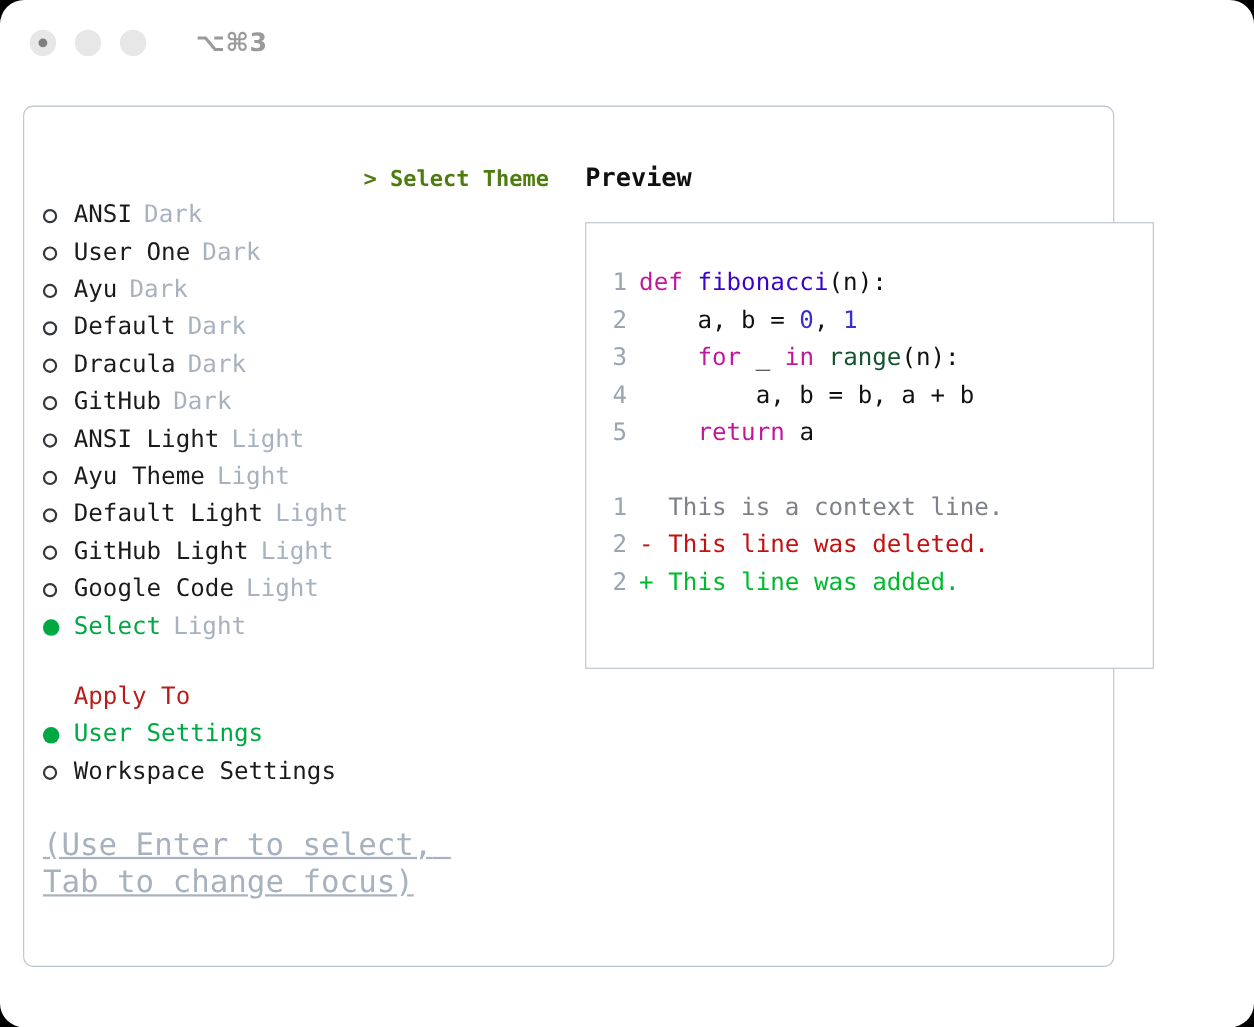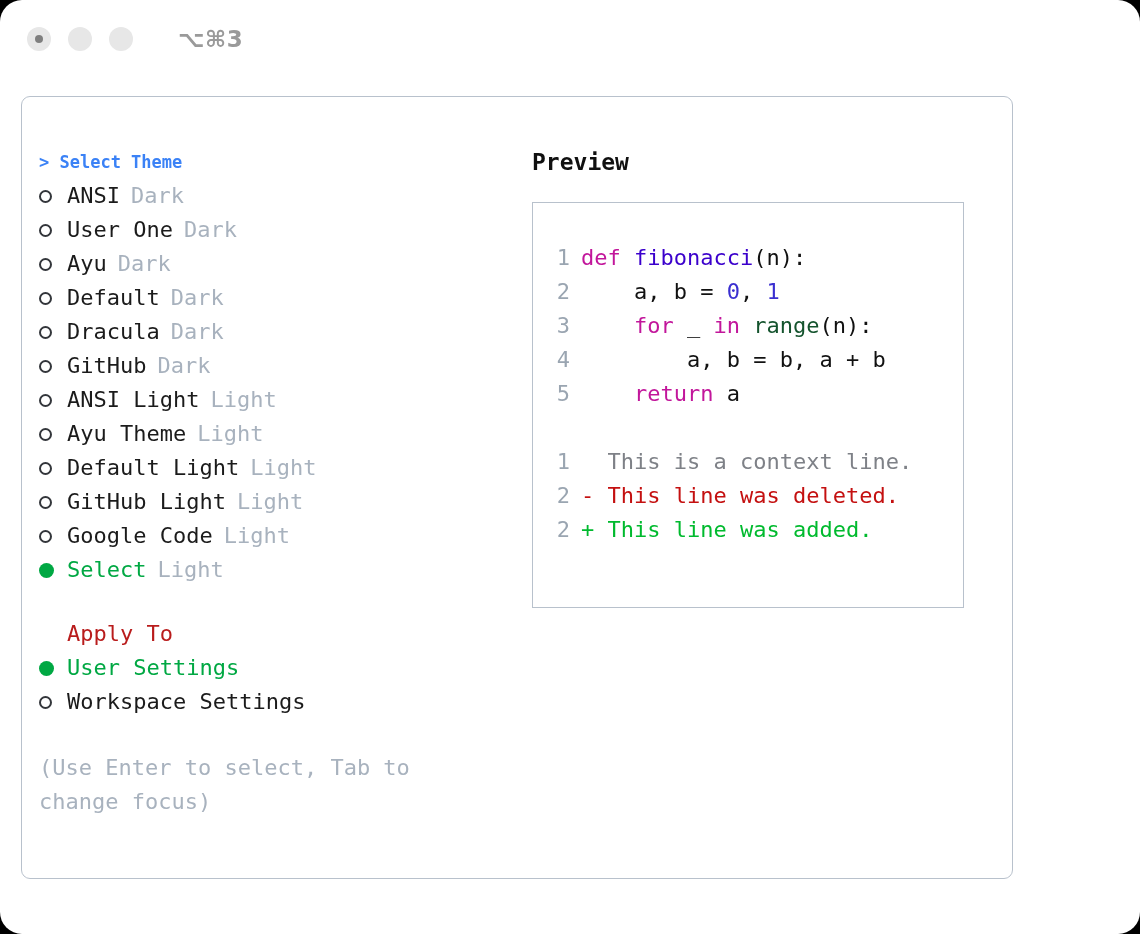--- a/index.html
+++ b/index.html
@@ -97,25 +97,26 @@
   }
   .right-col {
     position: absolute;
     left: 479px;
     top: 48px;
     width: 500px;
     margin-left: 31px;
   }
 
   .heading {
-    font-size: 17px;
+    font-size: 20px;
     font-weight: bold;
-    color: #3b82f6;
-    line-height: 34px;
-    white-space: pre;
+    color: #4d7c0f;
+    line-height: 34px;
+    white-space: pre;
+    text-align: right;
   }
 
   .theme-list { margin-top: 0px; }
 
   .theme-row {
     display: flex;
     align-items: flex-end;
     line-height: 34px;
     font-size: 22px;
     white-space: pre;
@@ -151,38 +152,39 @@
   .apply-title {
     font-size: 22px;
     color: #b91c1c;
     line-height: 34px;
     padding-left: 28px;
     white-space: pre;
   }
 
   .hint {
     margin-top: 32px;
-    font-size: 22px;
+    font-size: 28px;
     color: #a8b2be;
     line-height: 34px;
     width: 400px;
     white-space: pre-wrap;
+    text-decoration: underline;
   }
 
   
   .preview-title {
     font-size: 23px;
     font-weight: bold;
     color: #101010;
     line-height: 34px;
     margin-bottom: 23px;
     white-space: pre;
   }
   .preview-box {
-    width: 432px;
+    width: 517px;
     height: 406px;
     border: 1.5px solid #b8c1cc;
     box-sizing: border-box;
     background: #ffffff;
     position: relative;
   }
   .code-area {
     position: absolute;
     left: 15px;
     top: 38px;

